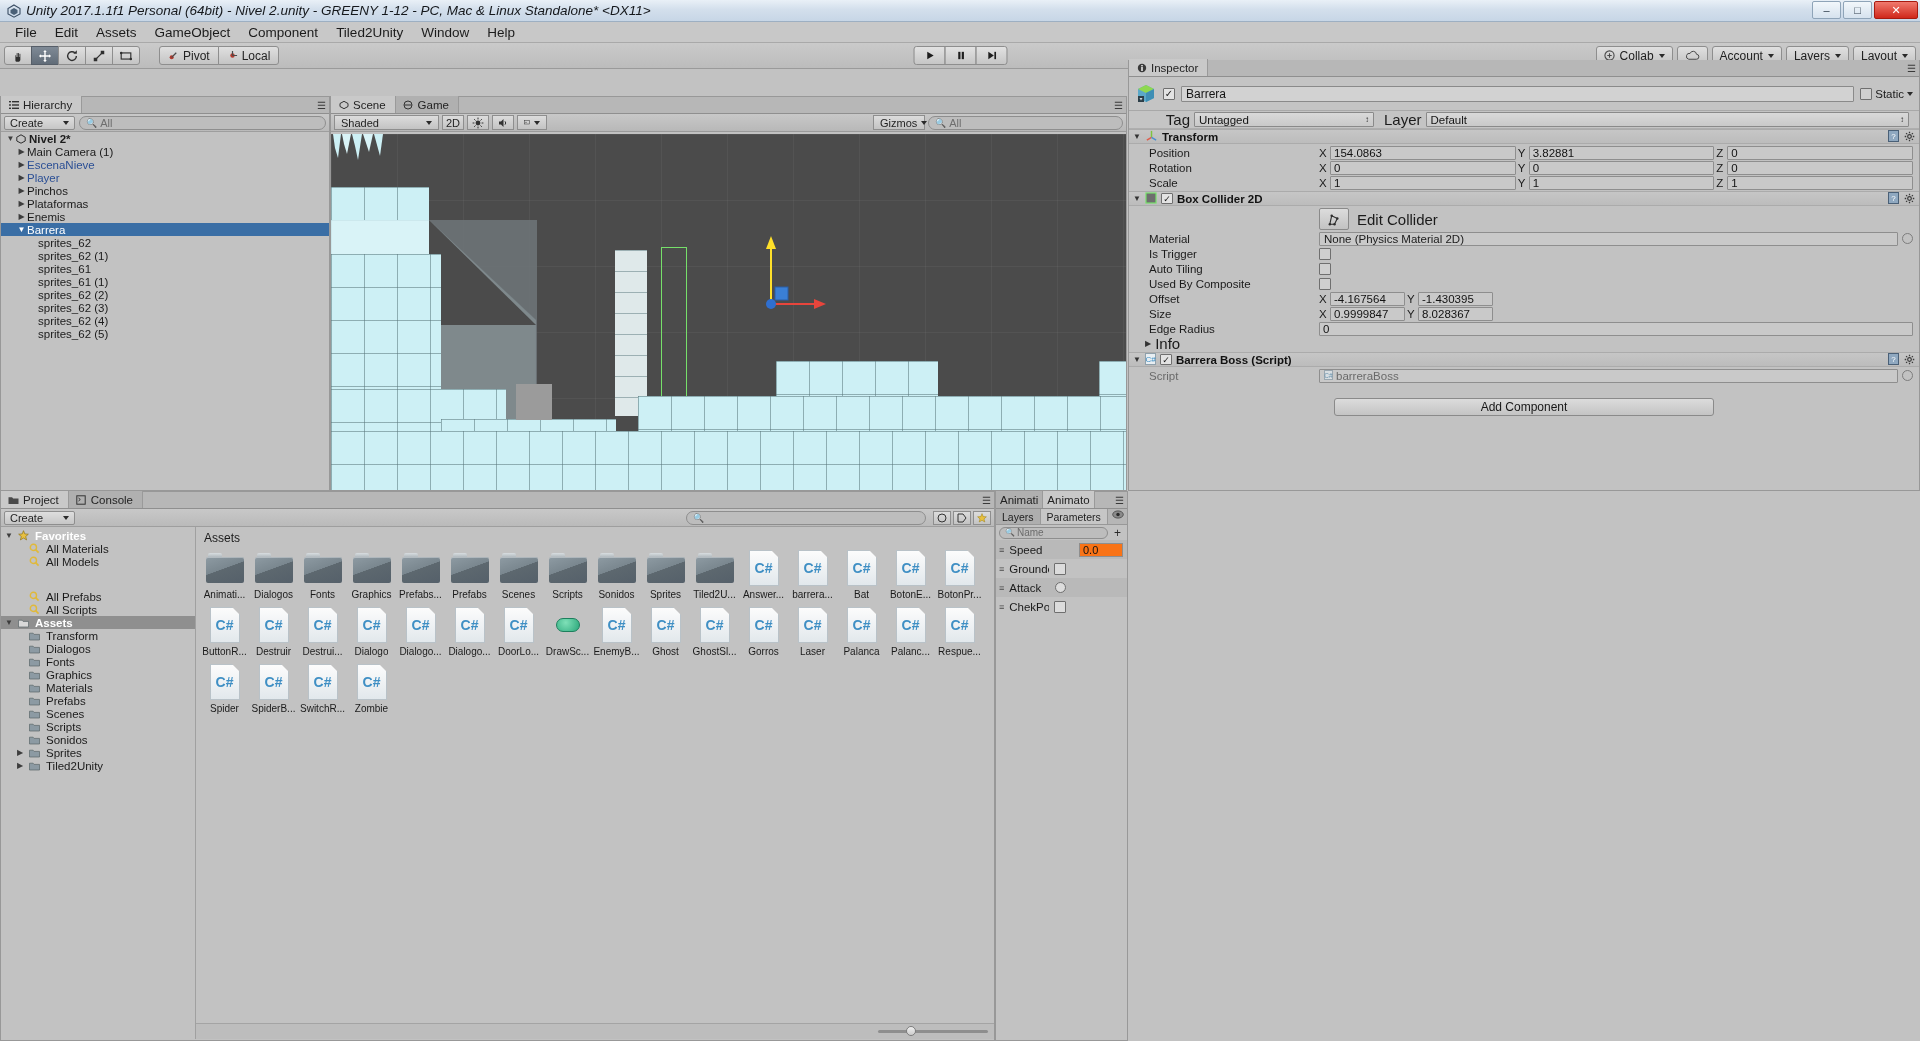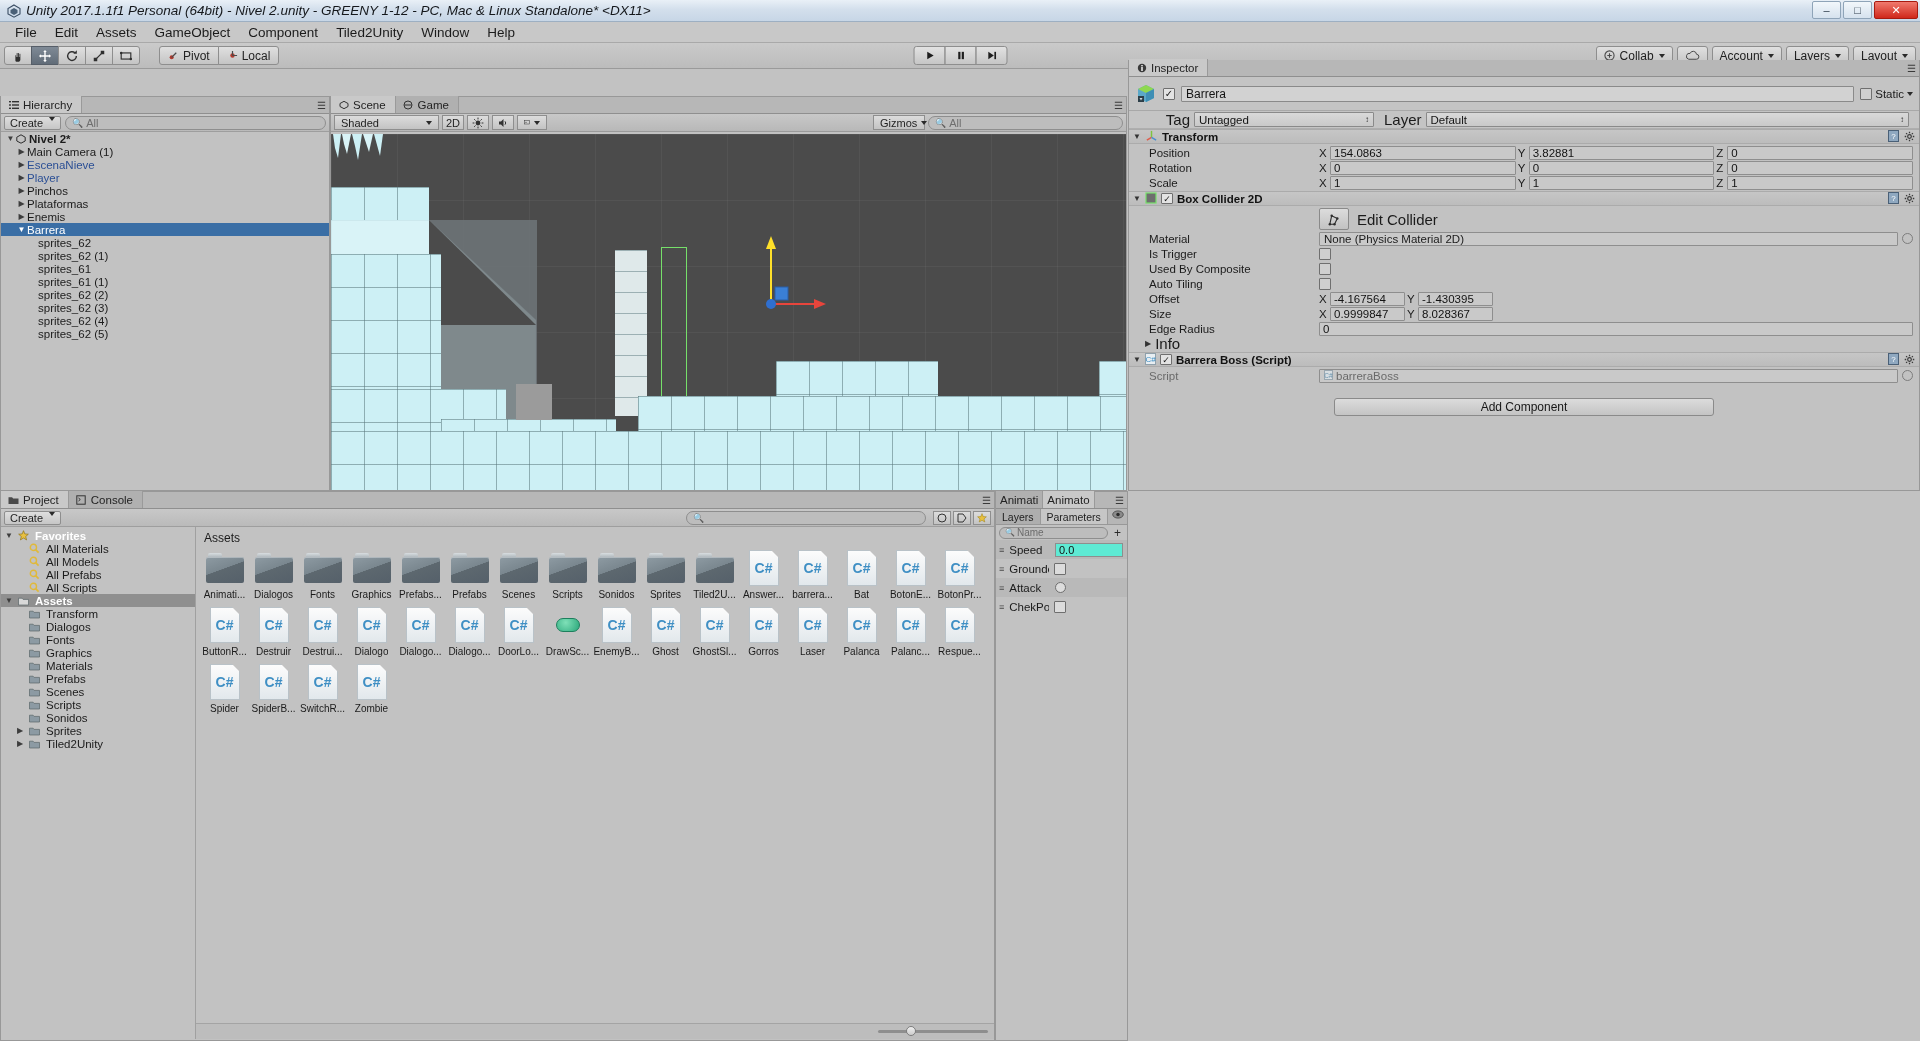--- a/index.html
+++ b/index.html
@@ -107,21 +107,21 @@
   .tabrow .tabmenu { position:absolute; right:3px; bottom:2px; font-size:10px; color:#3a3a3a; }
 
   .subbar {
     height: 18px; background: linear-gradient(180deg,#c8c8c8,#bababa);
     border-bottom: 1px solid #9e9e9e;
     display: flex; align-items: center; padding: 0 3px; gap: 4px;
   }
   .createbtn {
     height: 14px; padding: 0 5px; font-size: 11px; border: 1px solid #8e8e8e;
     background: linear-gradient(180deg,#dedede,#c6c6c6); border-radius: 2px;
-    display: flex; align-items: flex-start; gap: 6px; color: #1f1f1f;
+    display: flex; align-items: center; gap: 20px; color: #1f1f1f;
   }
   .searchfield {
     flex: 1; height: 14px; border-radius: 7px; border: 1px solid #8e8e8e;
     background: #bdbdbd; display: flex; align-items: center; padding: 0 6px;
     font-size: 11px; color: #6e6e6e; gap: 3px;
   }
   .searchfield .sicon { font-size: 9px; color:#555; }
 
   
   #hierarchy { left: 0; top: 96px; width: 330px; height: 395px; }
@@ -333,21 +333,21 @@
     display: flex; align-items: center; gap: 2px;
   }
   .plusbtn { font-size: 12px; color: #2a2a2a; padding: 0 3px; }
   .param-row {
     height: 19px; display: flex; align-items: center; padding: 0 4px 0 3px; gap: 5px;
   }
   .param-row.alt { background: #b9b9b9; }
   .param-row .phandle { font-size: 9px; color: #4a4a4a; }
   .param-row .pnm { flex: 1; font-size: 11.5px; color: #1b1b1b; white-space: nowrap; overflow: hidden; }
   .param-row .pval-num {
-    width: 68px; height: 14px; border: 1px solid #8e8e8e; background: #5eead4;
+    width: 44px; height: 14px; border: 1px solid #8e8e8e; background: #f97316;
     font-size: 11px; color: #121212; padding: 0 3px; display:flex; align-items:center;
   }
   .radio { width: 11px; height: 11px; border-radius: 50%; border: 1px solid #6f6f6f; background: #ddd; }
 </style>
 </head>
 <body>
 
 <div class="app">
 
   <div class="titlebar">
@@ -859,25 +859,25 @@
         <div class="objfield" style="margin-right:4px">
           <span>None (Physics Material 2D)</span>
         </div>
         <span class="circbtn" style="margin-right:6px"></span>
       </div>
       <div class="prow">
         <span class="pname">Is Trigger</span>
         <div class="chk" style="background:#cfcfcf"></div>
       </div>
       <div class="prow">
+        <span class="pname">Auto Tiling</span>
+        <div class="chk" style="background:#cfcfcf"></div>
+      </div>
+      <div class="prow">
         <span class="pname">Used By Composite</span>
-        <div class="chk" style="background:#cfcfcf"></div>
-      </div>
-      <div class="prow">
-        <span class="pname">Auto Tiling</span>
         <div class="chk" style="background:#cfcfcf"></div>
       </div>
       <div class="prow">
         <span class="pname">Offset</span>
         <div class="xyz" style="max-width:180px">
           <span class="axl">X</span>
           <div class="numfield">-4.167564</div>
           <span class="axl">Y</span>
           <div class="numfield">-1.430395</div>
         </div>
@@ -1020,21 +1020,21 @@
           <div class="trow" style="padding-left: 14px;">
             <span class="tw"></span>
             <span style="display: inline-flex; width: 12px; justify-content: center; flex: 0 0 12px;">
               <svg width="11" height="11" viewBox="0 0 11 11">
                 <circle cx="4.4" cy="4.4" r="3.1" fill="none" stroke="#e0b93a" stroke-width="1.4"></circle>
                 <line x1="6.6" y1="6.6" x2="9.6" y2="9.6" stroke="#e0b93a" stroke-width="1.6"></line>
               </svg>
             </span>
             <span style="margin-left: 3px;">All Models</span>
           </div>
-          <div class="trow" style="padding-left: 14px;">
+          <div class="trow" style="padding-left: 14px; margin-top: 22px;">
             <span class="tw"></span>
             <span style="display: inline-flex; width: 12px; justify-content: center; flex: 0 0 12px;">
               <svg width="11" height="11" viewBox="0 0 11 11">
                 <circle cx="4.4" cy="4.4" r="3.1" fill="none" stroke="#e0b93a" stroke-width="1.4"></circle>
                 <line x1="6.6" y1="6.6" x2="9.6" y2="9.6" stroke="#e0b93a" stroke-width="1.6"></line>
               </svg>
             </span>
             <span style="margin-left: 3px;">All Prefabs</span>
           </div>
           <div class="trow" style="padding-left: 14px;">

